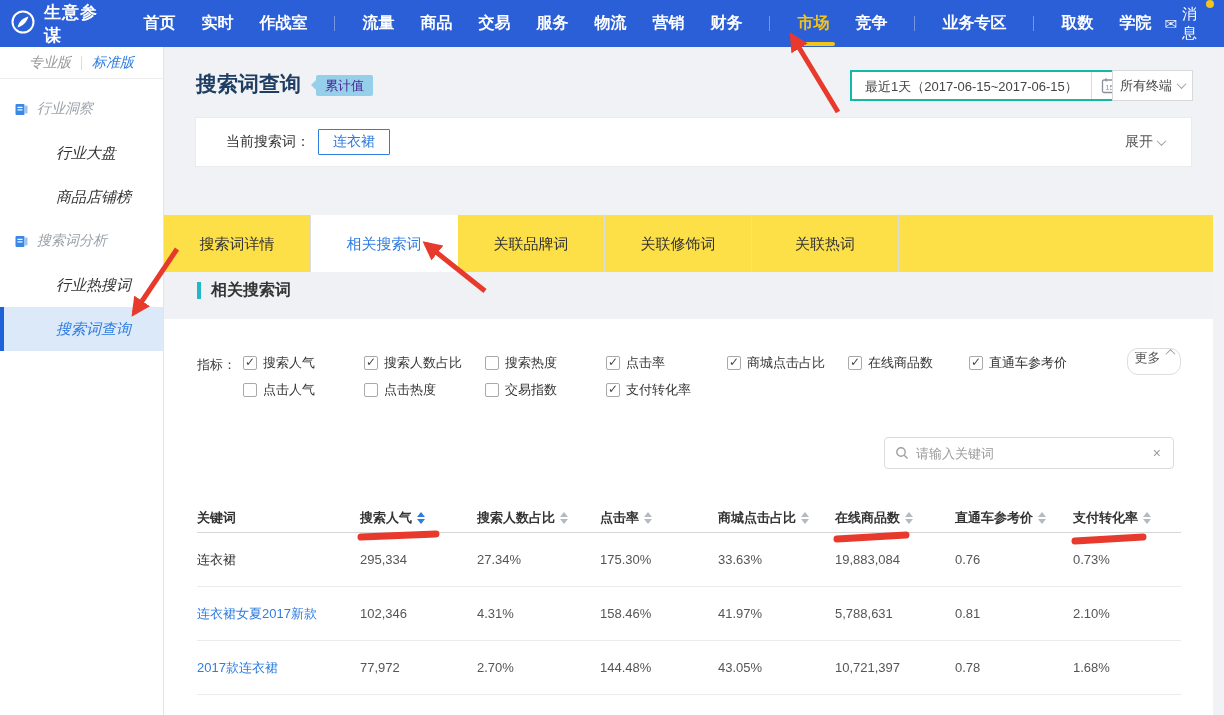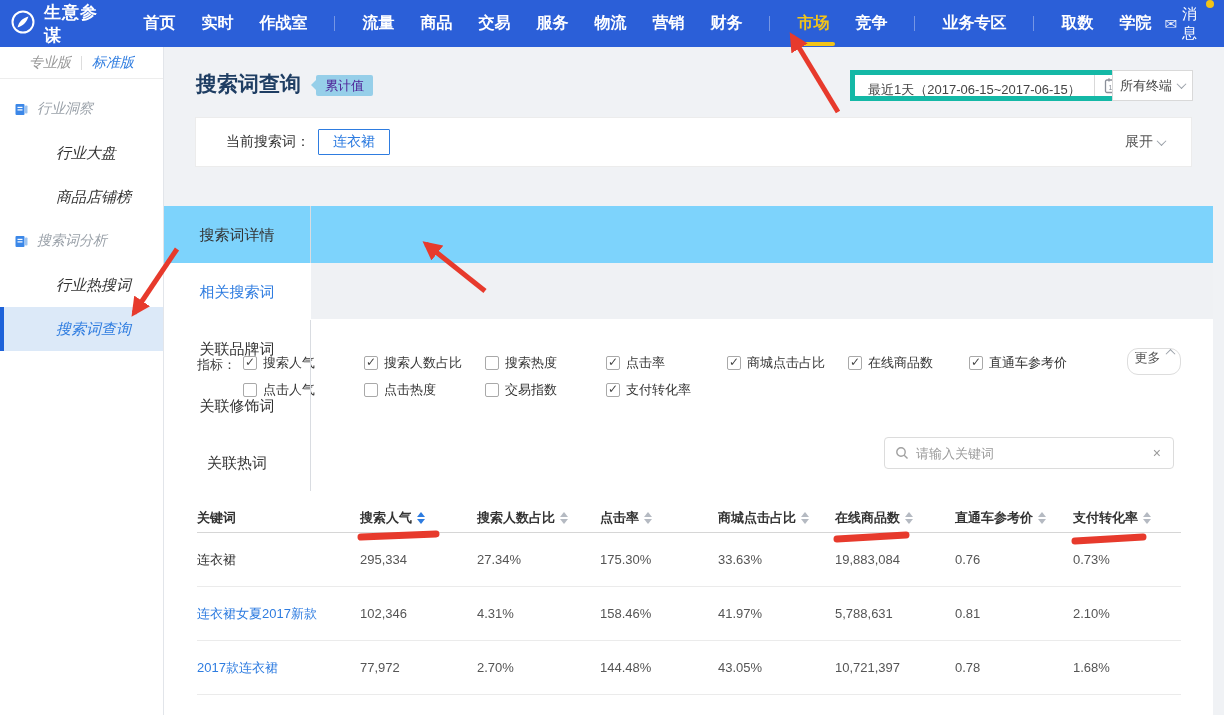--- a/index.html
+++ b/index.html
@@ -39,35 +39,35 @@
     cursor:pointer; border-left:4px solid transparent; }
   .side-item.active { background:#dce9f8; border-left-color:#1e62d9; color:var(--accent,#2e7ce0); }
   
   .page-title { position:absolute; left:196px; top:70px; font-size:21px; font-weight:bold;
     color:var(--title-text,#1f3e63); z-index:2; }
   .badge { position:absolute; left:316px; top:75px; height:21px; line-height:21px; padding:0 9px;
     background:var(--badge-blue,#96cfe9); color:#4c1d95; font-size:13px; border-radius:2px; z-index:2; }
   .badge::before { content:""; position:absolute; left:-5px; top:5px; border-top:5px solid transparent;
     border-bottom:5px solid transparent; border-right:5px solid var(--badge-blue,#96cfe9); }
   .date-picker { position:absolute; left:850px; top:70px; height:31px; background:#fff;
-    border:5px solid #14b8a6; display:flex; align-items:stretch; z-index:2; }
+    border:2px solid #14b8a6; display:flex; align-items:stretch; z-index:2; }
   .date-text { padding:0 13px; line-height:29px; font-size:13px; color:#444; }
   .cal-btn { width:36px; border-left:1px solid #d9d9d9; display:flex; align-items:center; justify-content:center; cursor:pointer; }
   .terminal-select { position:absolute; left:1112px; top:70px; width:81px; height:31px; background:#fff;
     border:1px solid #d9d9d9; display:flex; align-items:center; justify-content:center; gap:6px;
     font-size:13px; color:#444; cursor:pointer; z-index:2; }
   .current-card { position:absolute; left:195px; top:117px; width:997px; height:50px; background:#fff;
     border:1px solid #ececec; display:flex; align-items:center; z-index:2; }
   .current-label { margin-left:30px; font-size:14px; color:#333; }
   .term-tag { margin-left:8px; border:1px solid var(--accent,#2e7ce0); color:var(--accent,#2e7ce0);
     font-size:14px; padding:3px 14px; border-radius:1px; background:#fff; cursor:pointer; }
   .expand-link { margin-left:auto; margin-right:26px; display:flex; align-items:center; gap:5px;
     font-size:14px; color:#555; cursor:pointer; }
   
-  .tabs { position:absolute; left:164px; top:206px; width:1049px; height:57px; background:#7dd3fc; display:flex; z-index:2;flex-direction:column; }
+  .tabs { position:absolute; left:164px; top:215px; width:1049px; height:57px; background:#fde047; display:flex; z-index:2; }
   .tab { width:147px; height:57px; line-height:57px; text-align:center; font-size:15px; color:#333;
     border-right:1px solid #d9dce1; cursor:pointer; }
   .tab.active { background:#fff; color:var(--accent,#2e7ce0); border-right-color:#fff; }
   
   .panel { position:absolute; left:164px; top:262px; width:1049px; height:453px; background:#fff; z-index:1; }
   .section-band { height:57px; background:#eff1f4; display:flex; align-items:center; padding-left:33px; }
   .teal-bar { width:4px; height:17px; background:var(--section-teal,#22b8c8); margin-right:10px; }
   .section-title { font-size:16px; font-weight:bold; color:#333; }
   .metrics-label { position:absolute; left:33px; top:94px; font-size:13px; color:#404040; }
   .cb-row { position:absolute; left:79px; display:flex; }

